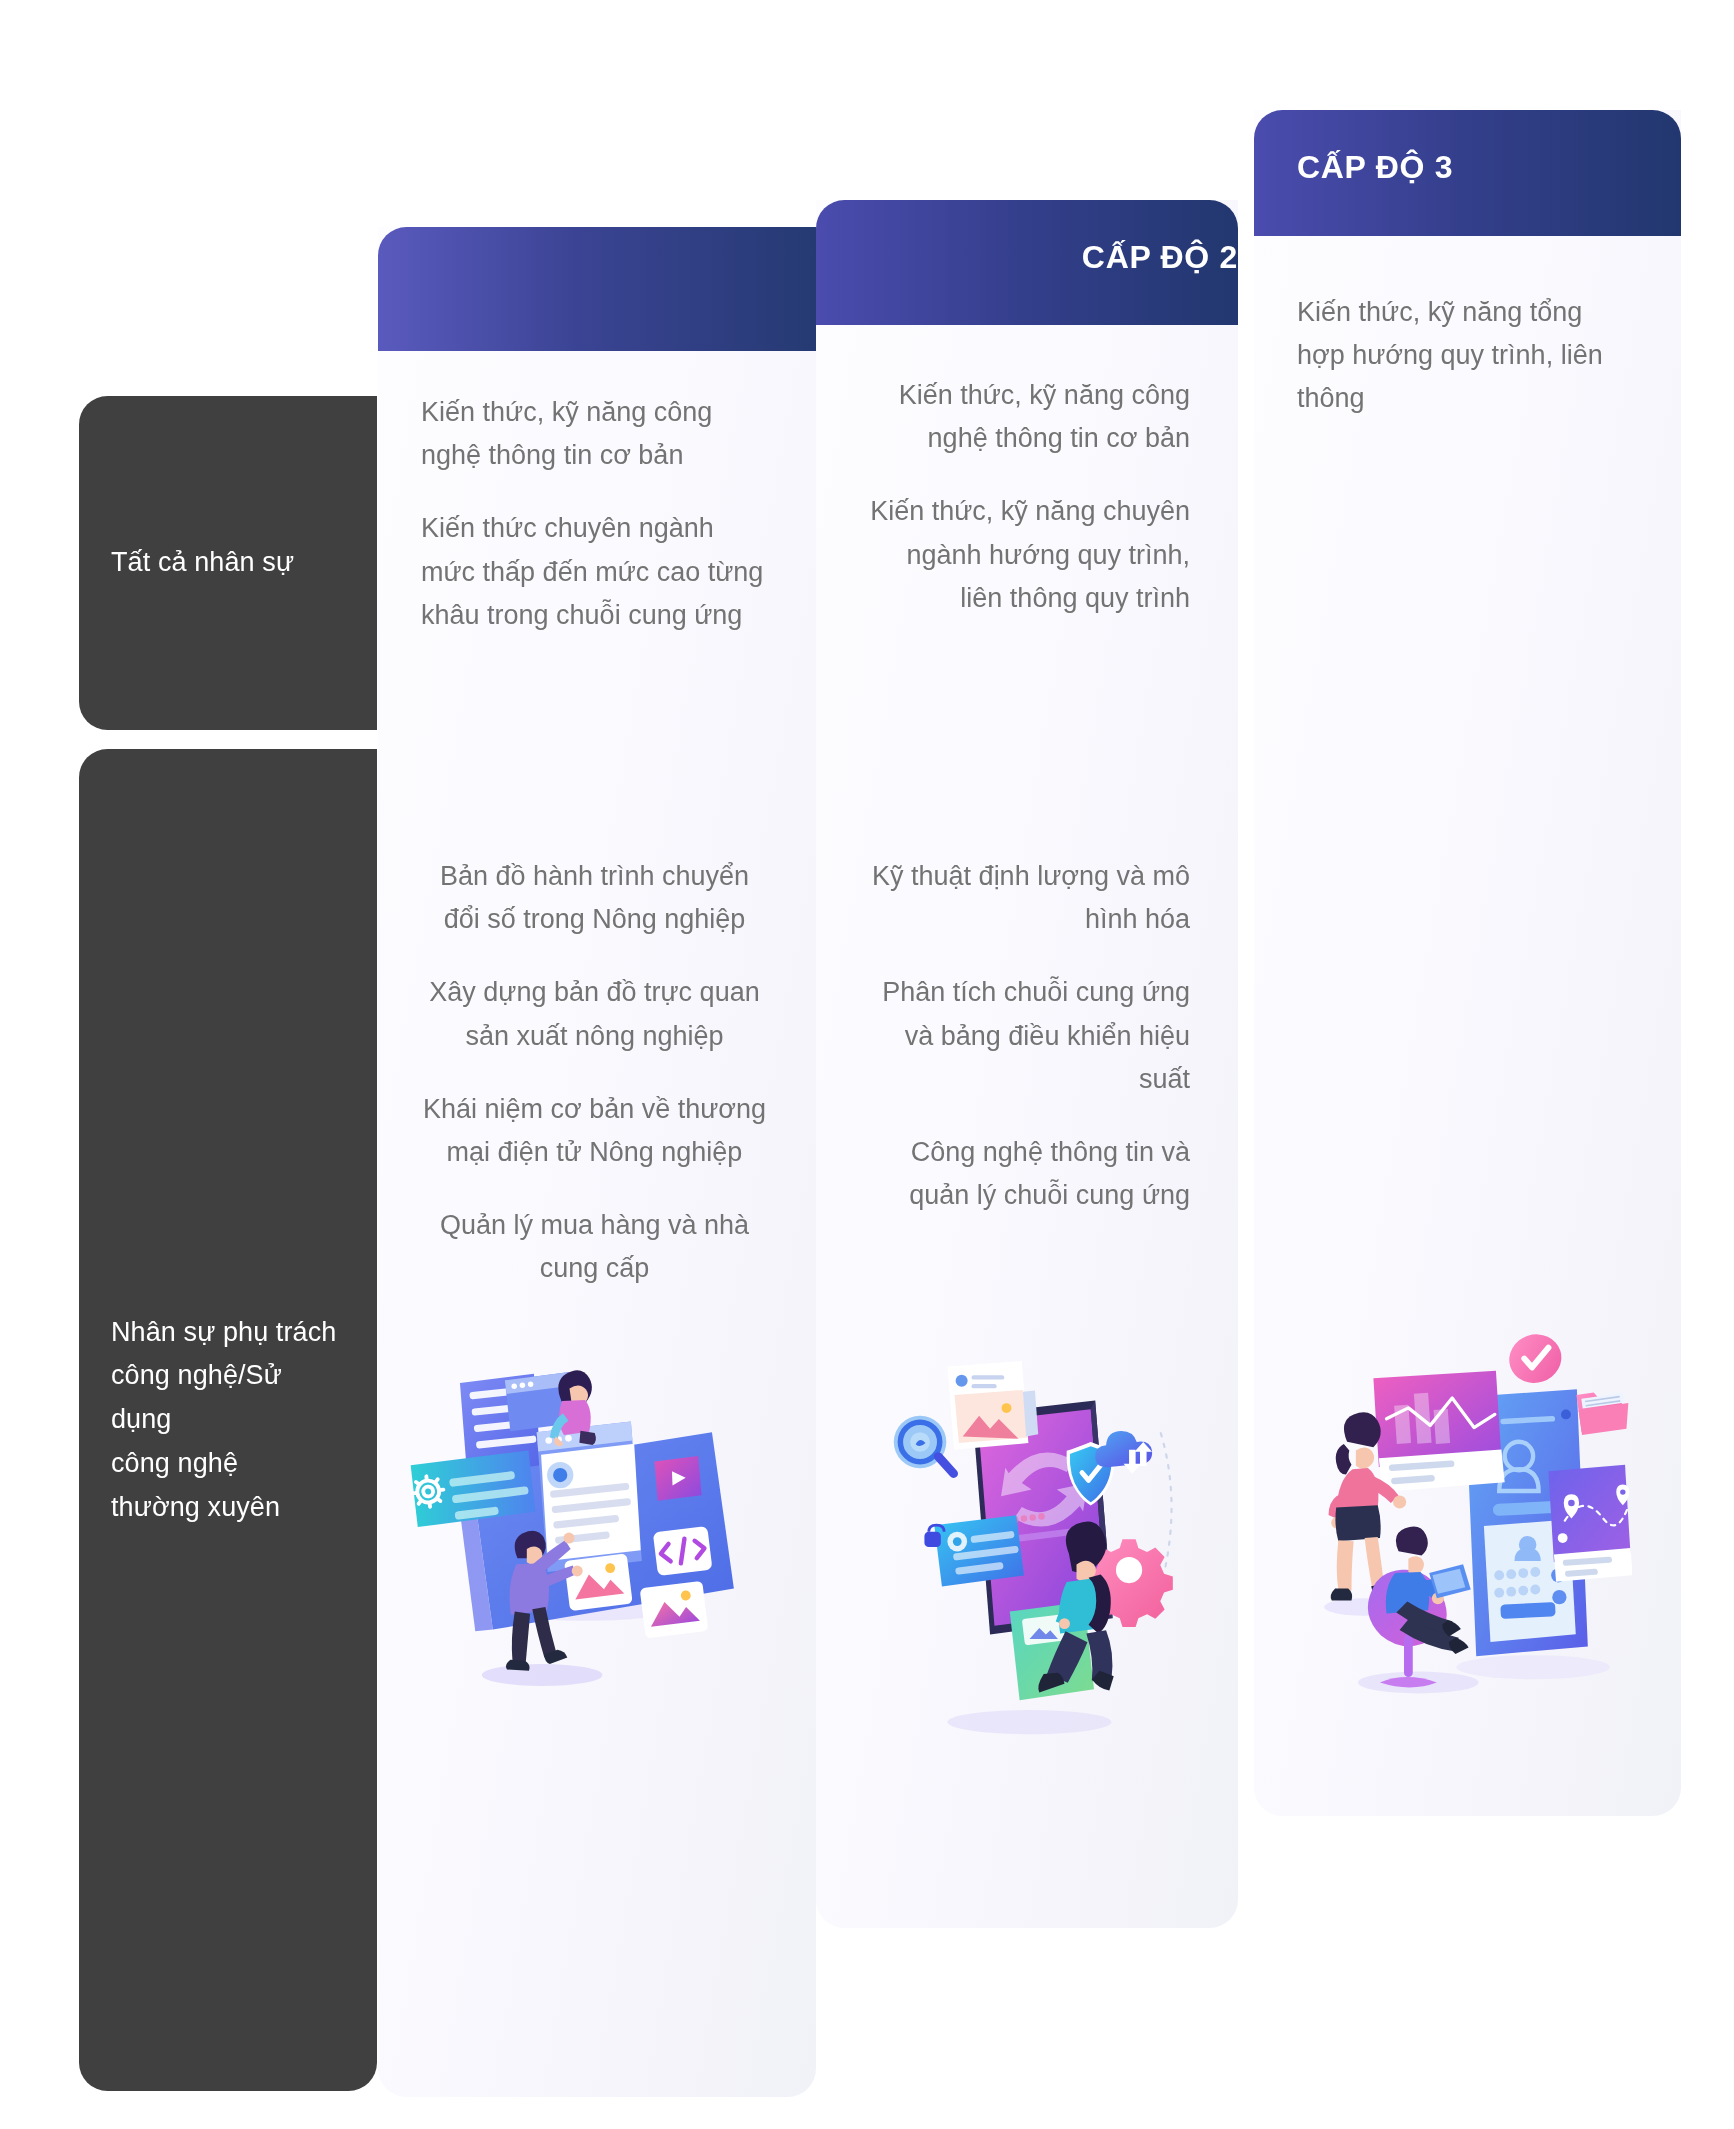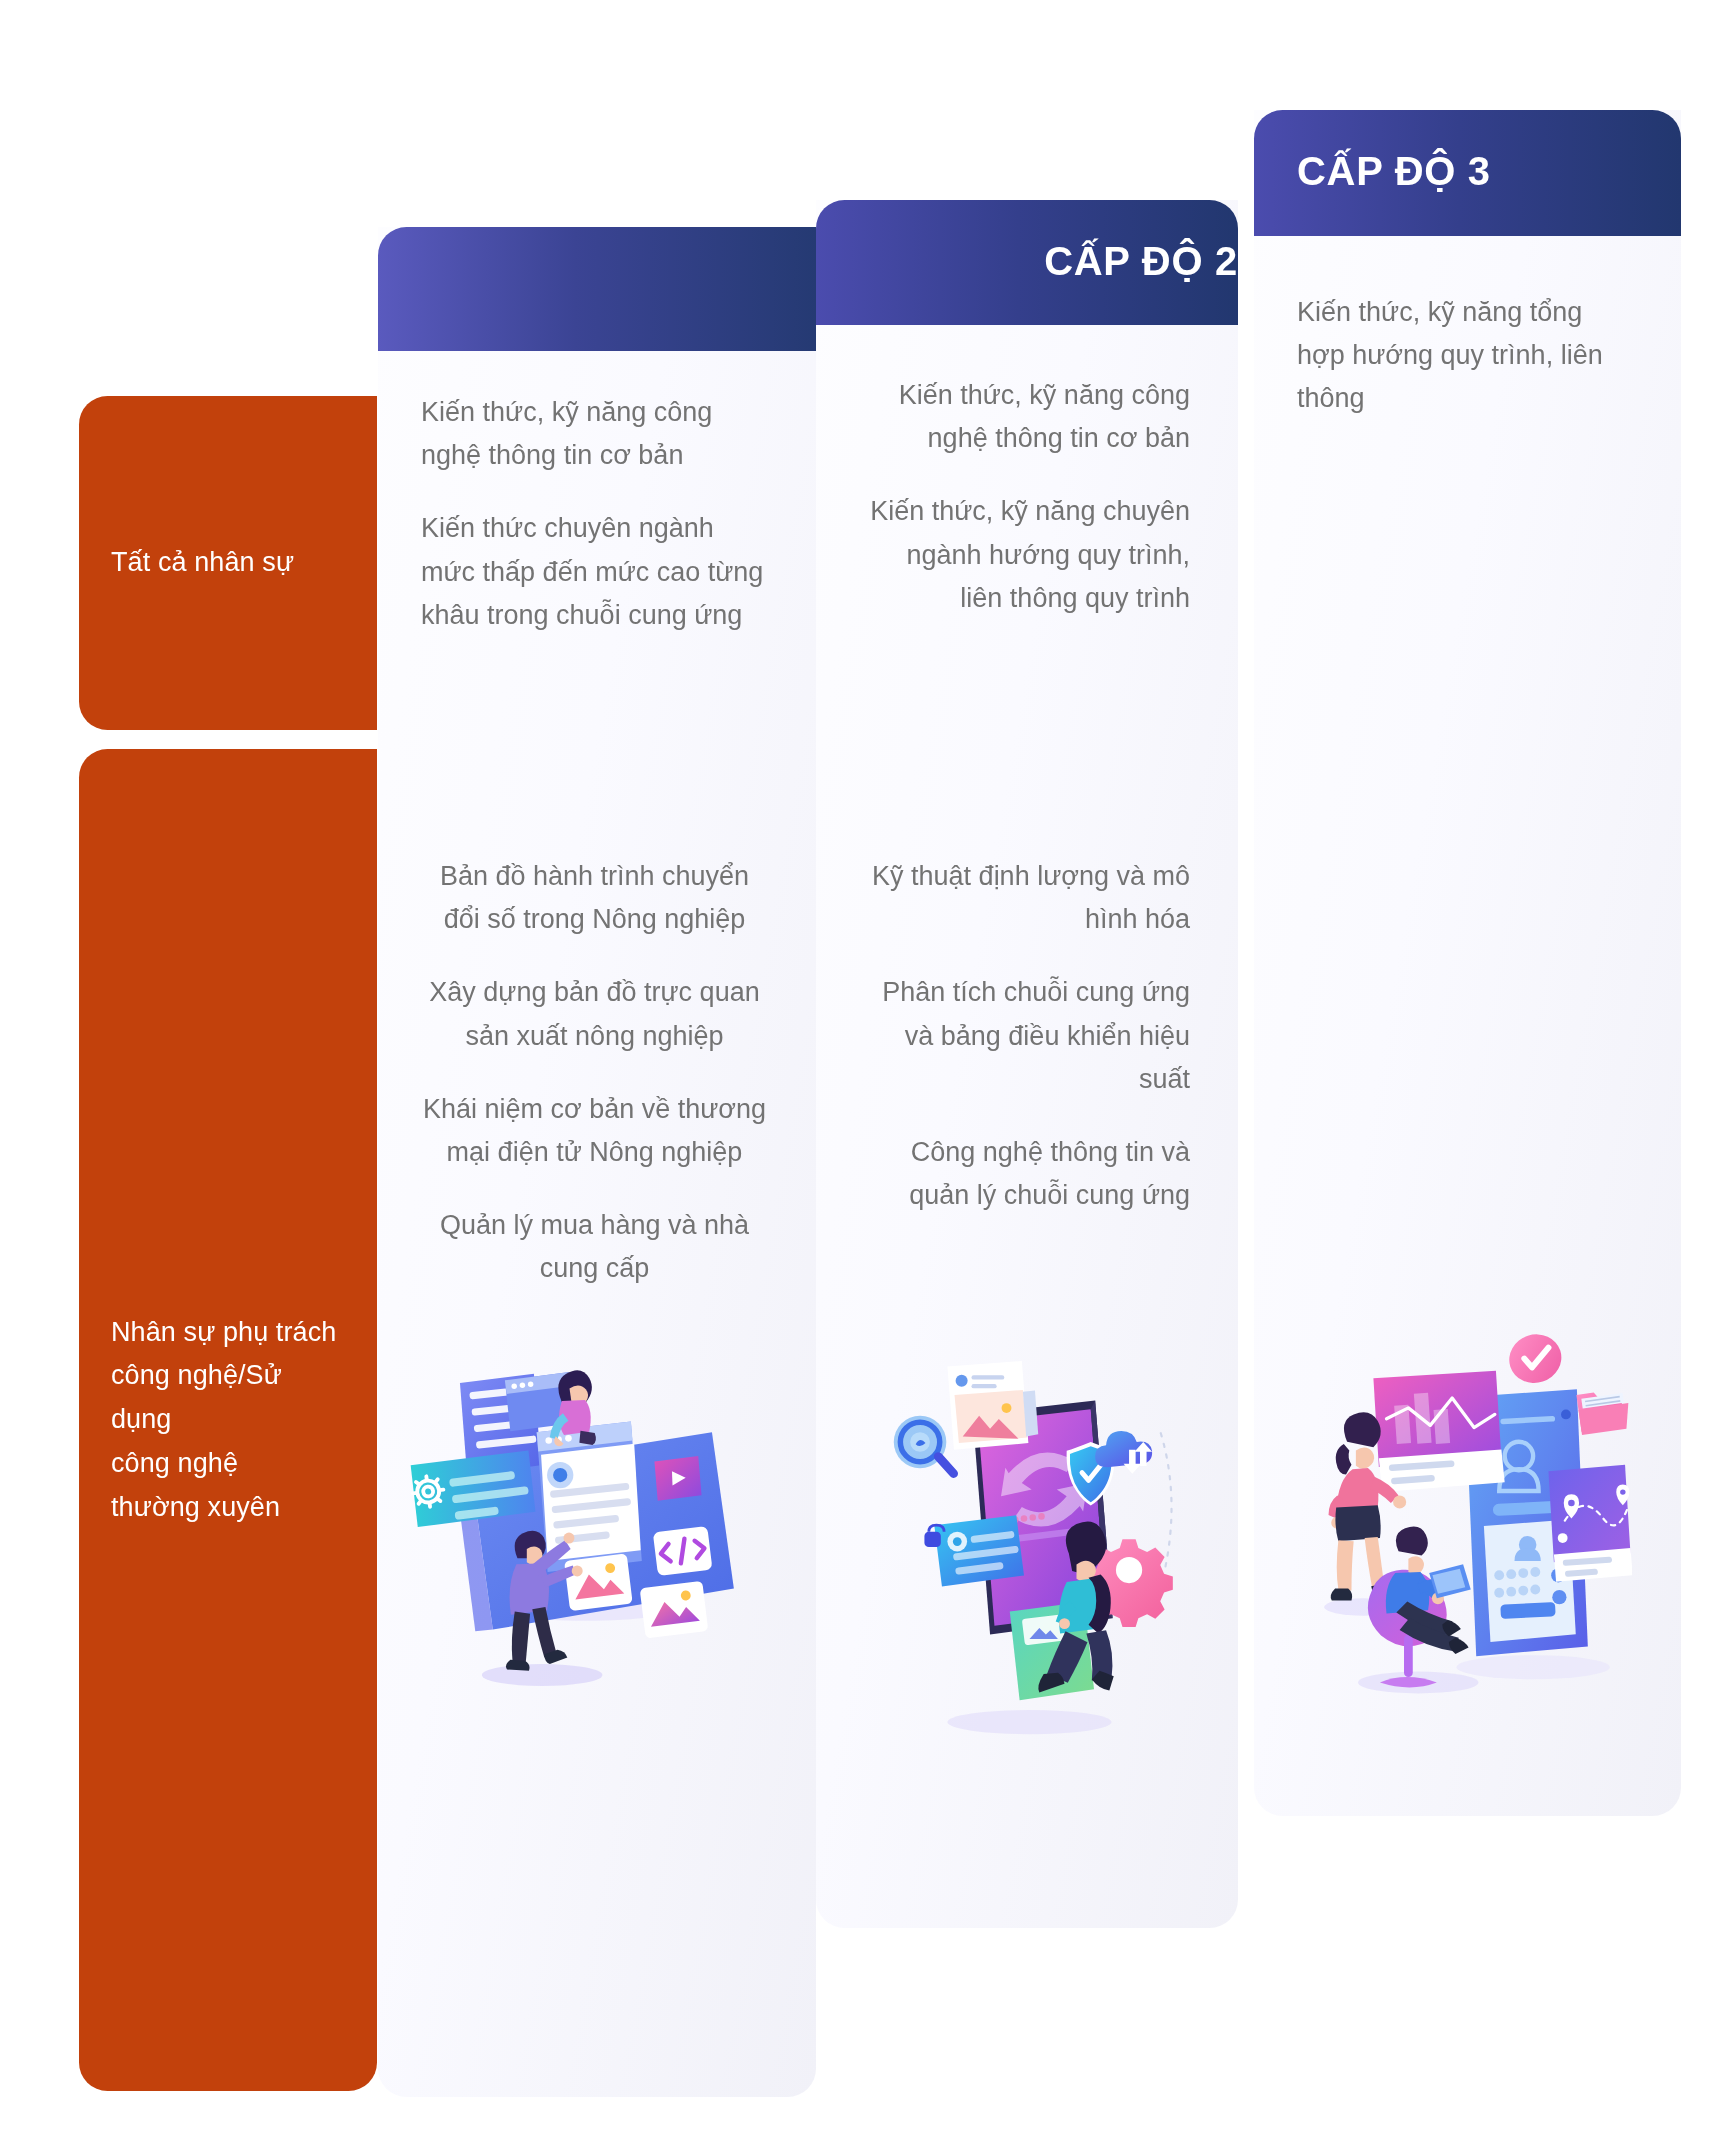--- a/index.html
+++ b/index.html
@@ -7,21 +7,21 @@
     width:1735px;height:2129px;
     background:#ffffff;
     font-family:"Liberation Sans", sans-serif;
     overflow:hidden;
   }
   #stage{position:relative;width:1735px;height:2129px;}
 
   
   .role-card{
     position:absolute;
-    background:#c2410c;
+    background:#404040;
     color:#ffffff;
     display:flex;
     align-items:center;
     box-sizing:border-box;
     padding:0 32px;
   }
   .role-card .role-text{
     font-size:27px;
     line-height:1.62;
     font-weight:400;
@@ -40,21 +40,21 @@
 
   
   .level-col{position:absolute;}
   .level-head{
     position:absolute;left:0;top:0;width:100%;
     color:#ffffff;
     box-sizing:border-box;
     padding:39px 0 0 43px;
   }
   .level-head .level-title{
-    font-size:40px;font-weight:700;letter-spacing:0.7px;
+    font-size:32px;font-weight:700;letter-spacing:0.7px;
   }
   .level-body{
     position:absolute;left:0;width:100%;
     box-sizing:border-box;
     padding:0 48px 0 43px;
   }
   .para{
     color:#737373;
     font-size:27px;
     line-height:1.60;

